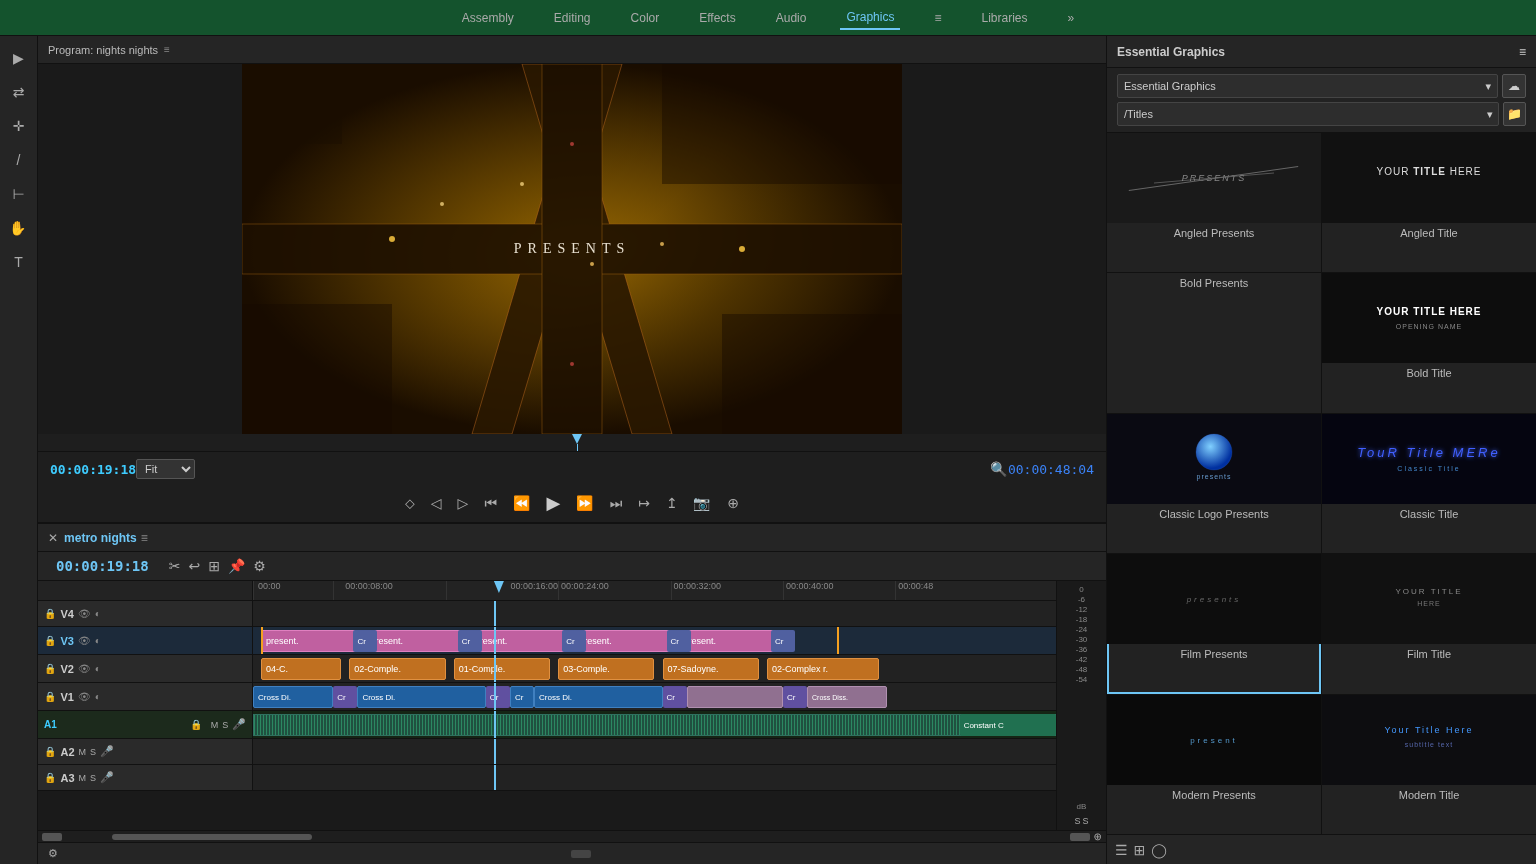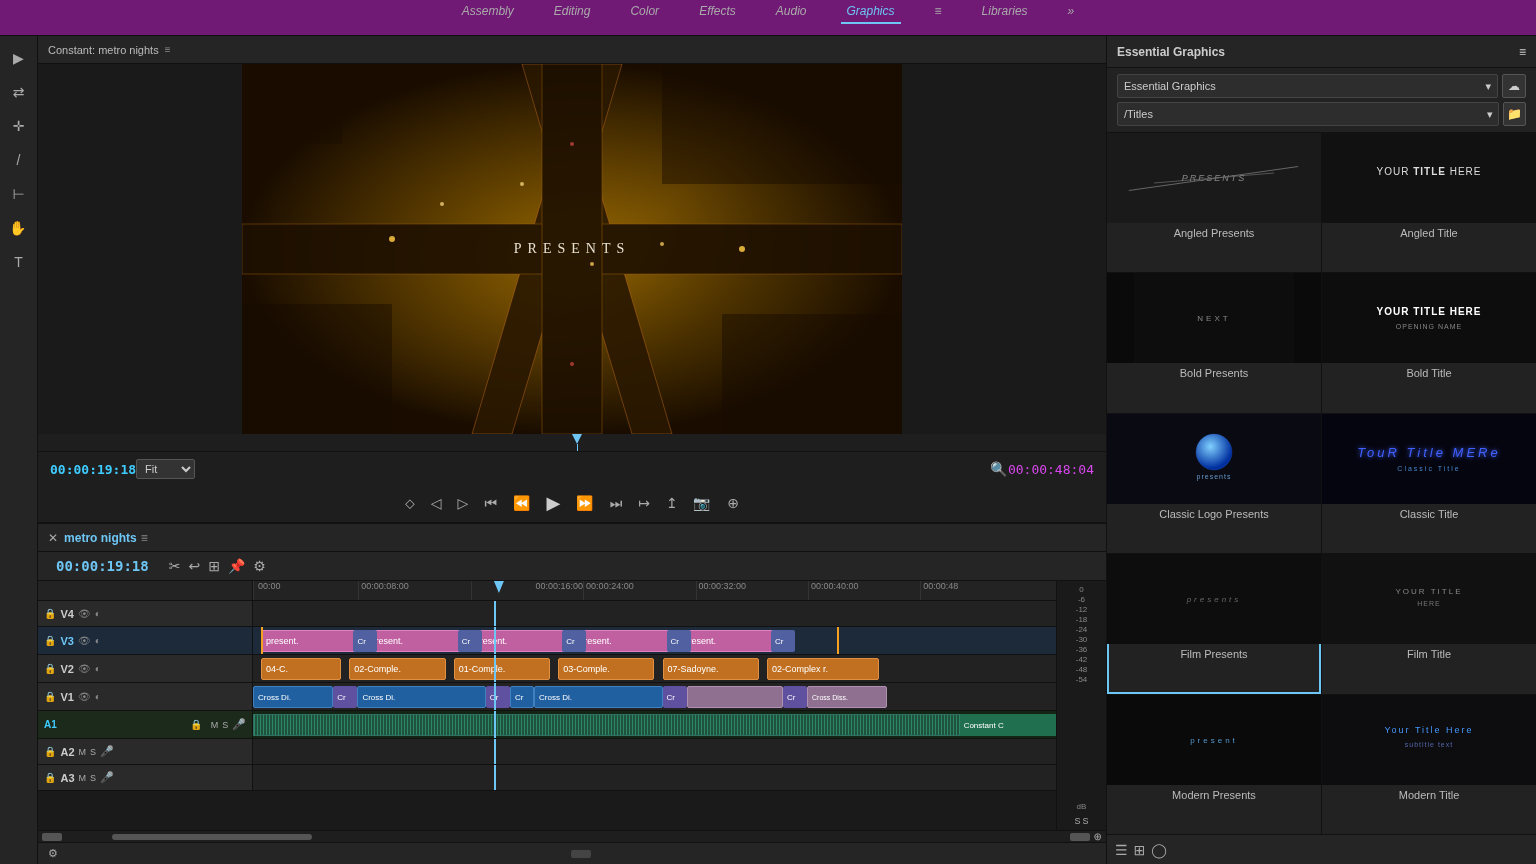--- a/index.html
+++ b/index.html
@@ -10,29 +10,28 @@
       font-size: 12px;
       width: 1536px;
       height: 864px;
       overflow: hidden;
       display: flex;
       flex-direction: column;
     }
 
     
     .top-nav {
-      background: #701a75;
+      background: #14532d;
       height: 36px;
       display: flex;
-      align-items: flex-start;
+      align-items: center;
       justify-content: center;
       gap: 28px;
       border-bottom: 1px solid #111;
       flex-shrink: 0;
-      font-style: italic;
     }
     .top-nav span {
       font-size: 12px;
       color: #aaa;
       cursor: pointer;
       padding: 4px 6px;
     }
     .top-nav span.active {
       color: #6ec6f5;
       border-bottom: 2px solid #6ec6f5;
@@ -141,21 +140,21 @@
     }
     .fit-dropdown {
       background: #333;
       border: 1px solid #555;
       color: #ccc;
       font-size: 11px;
       padding: 2px 4px;
       border-radius: 2px;
     }
     .timecode-right {
-      color: #d946ef;
+      color: #3b82f6;
       font-size: 13px;
       font-family: monospace;
     }
 
     .playback-controls {
       display: flex;
       align-items: center;
       justify-content: center;
       gap: 8px;
       padding: 4px 0 6px;
@@ -523,21 +522,21 @@
     <div class="toolbar-icon">/</div>
     <div class="toolbar-icon">⊢</div>
     <div class="toolbar-icon">✋</div>
     <div class="toolbar-icon">T</div>
   </div>
 
   <div class="center-area">
 
     <div class="program-monitor">
       <div class="monitor-header">
-        <span>Constant: metro nights</span>
+        <span>Program: nights nights</span>
         <span class="menu-icon">≡</span>
       </div>
       <div class="video-container">
         <div class="video-bg">
 
           <svg class="road-svg" viewBox="0 0 660 370" xmlns="http://www.w3.org/2000/svg">
 
             <defs>
               <radialGradient id="cityGlow" cx="50%" cy="50%" r="50%">
                 <stop offset="0%" stop-color="#8b6000" stop-opacity="0.8"></stop>
@@ -627,21 +626,21 @@
 
       <div class="timeline-body">
 
         <div style="flex:1;display:flex;flex-direction:column;overflow:hidden;position:relative;">
 
           <div style="display:flex;height:20px;border-bottom:1px solid #111;">
             <div style="width:215px;background:#232323;border-right:1px solid #111;flex-shrink:0;"></div>
             <div style="flex:1;background:#232323;display:flex;align-items:center;font-size:9px;color:#888;position:relative;overflow:hidden;">
               <div style="position:absolute;left:0;top:0;bottom:0;display:flex;width:100%;">
                 <div style="width:10%;text-align:left;padding-left:4px;border-left:1px solid #333;">00:00</div>
-                <div style="width:14%;text-align:left;padding-left:2px;border-left:1px solid #333;margin-left:25px;">00:00:08:00</div>
+                <div style="width:14%;text-align:left;padding-left:11px;border-left:1px solid #333;">00:00:08:00</div>
                 <div style="width:14%;text-align:right;padding-left:18px;border-left:1px solid #333;">00:00:16:00</div>
                 <div style="width:14%;text-align:left;padding-left:2px;border-left:1px solid #333;">00:00:24:00</div>
                 <div style="width:14%;text-align:left;padding-left:2px;border-left:1px solid #333;">00:00:32:00</div>
                 <div style="width:14%;text-align:left;padding-left:2px;border-left:1px solid #333;">00:00:40:00</div>
                 <div style="width:14%;text-align:left;padding-left:2px;border-left:1px solid #333;">00:00:48</div>
               </div>
 
               <div style="position:absolute;left:30%;top:0;width:10px;height:12px;background:#6ec6f5;clip-path:polygon(50% 100%, 0% 0%, 100% 0%);"></div>
             </div>
           </div>
@@ -847,28 +846,20 @@
             <svg width="100%" height="100%" viewBox="0 0 160 90">
               <rect width="160" height="90" fill="#111"></rect>
               <text x="80" y="42" fill="#ddd" font-size="10" text-anchor="middle" letter-spacing="1">YOUR <tspan font-weight="bold">TITLE</tspan> HERE</text>
             </svg>
           </div>
         </div>
         <div class="graphic-label">Angled Title</div>
       </div>
 
       <div class="graphic-item">
-        <div class="graphic-thumbnail">
-          <div class="thumb-dark">
-            <svg width="100%" height="100%" viewBox="0 0 160 90">
-              <rect width="160" height="90" fill="#0d0d0d"></rect>
-              <text x="80" y="48" fill="#888" font-size="8" text-anchor="middle" letter-spacing="3">NEXT</text>
-            </svg>
-          </div>
-        </div>
         <div class="graphic-label">Bold Presents</div>
       </div>
 
       <div class="graphic-item">
         <div class="graphic-thumbnail">
           <div class="thumb-bold-title">
             <svg width="100%" height="100%" viewBox="0 0 160 90">
               <rect width="160" height="90" fill="#0d0d0d"></rect>
               <text x="80" y="42" fill="#fff" font-size="10" font-weight="bold" text-anchor="middle" letter-spacing="1">YOUR TITLE HERE</text>
               <text x="80" y="56" fill="#888" font-size="7" text-anchor="middle" letter-spacing="1">OPENING NAME</text>

